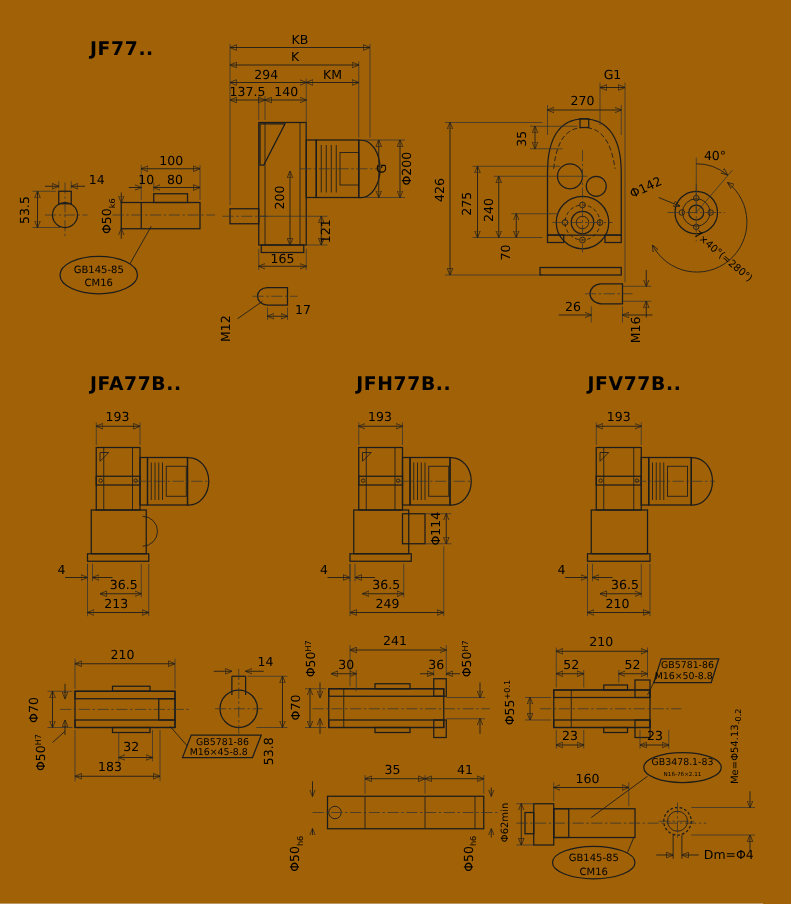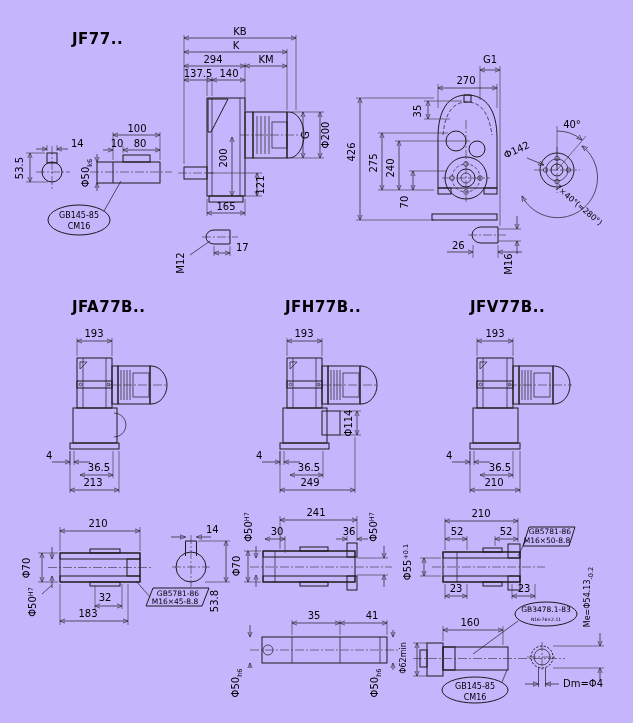--- a/index.html
+++ b/index.html
@@ -1,16 +1,16 @@
 <!DOCTYPE html>
 <html><head>
 <meta charset="utf-8">
 <style>
   html,body{margin:0;padding:0;background:#e8e8e8;}
-  .canvas{position:relative;width:633px;height:723px;background:#c4b5fd;font-family:"DejaVu Sans",sans-serif;overflow:hidden;}
+  .canvas{position:relative;width:633px;height:723px;background:#a16207;font-family:"DejaVu Sans",sans-serif;overflow:hidden;}
   svg{position:absolute;left:0;top:0;}
   svg line,svg path,svg rect,svg circle,svg ellipse,svg polygon{stroke:#1c1c1c;fill:none;stroke-width:1;}
   .thin{stroke-width:.7;}
   .cl{stroke-width:.6;stroke-dasharray:9 2 2 2;stroke:#333;}
   .wit{stroke-width:.6;stroke:#333;}
   text{fill:#000;stroke:none;font-family:"DejaVu Sans",sans-serif;}
   .t{font-size:15px;font-weight:bold;letter-spacing:.5px;}
   .d{font-size:10px;}
   .c{font-size:7.5px;}
   .cc{font-size:8px;}

